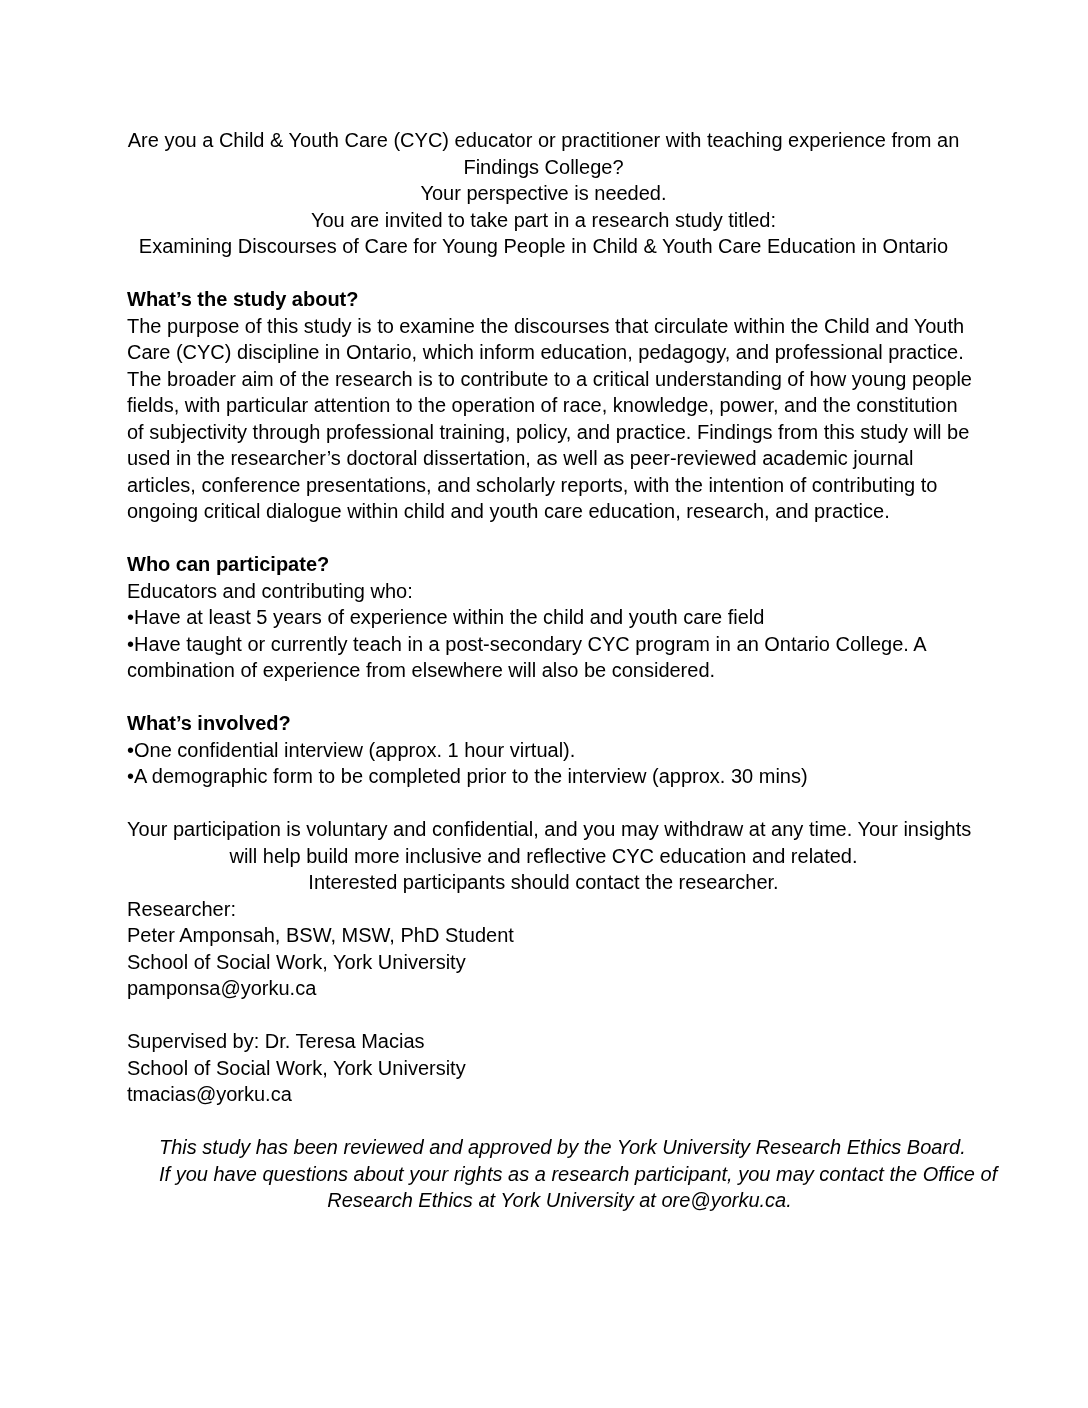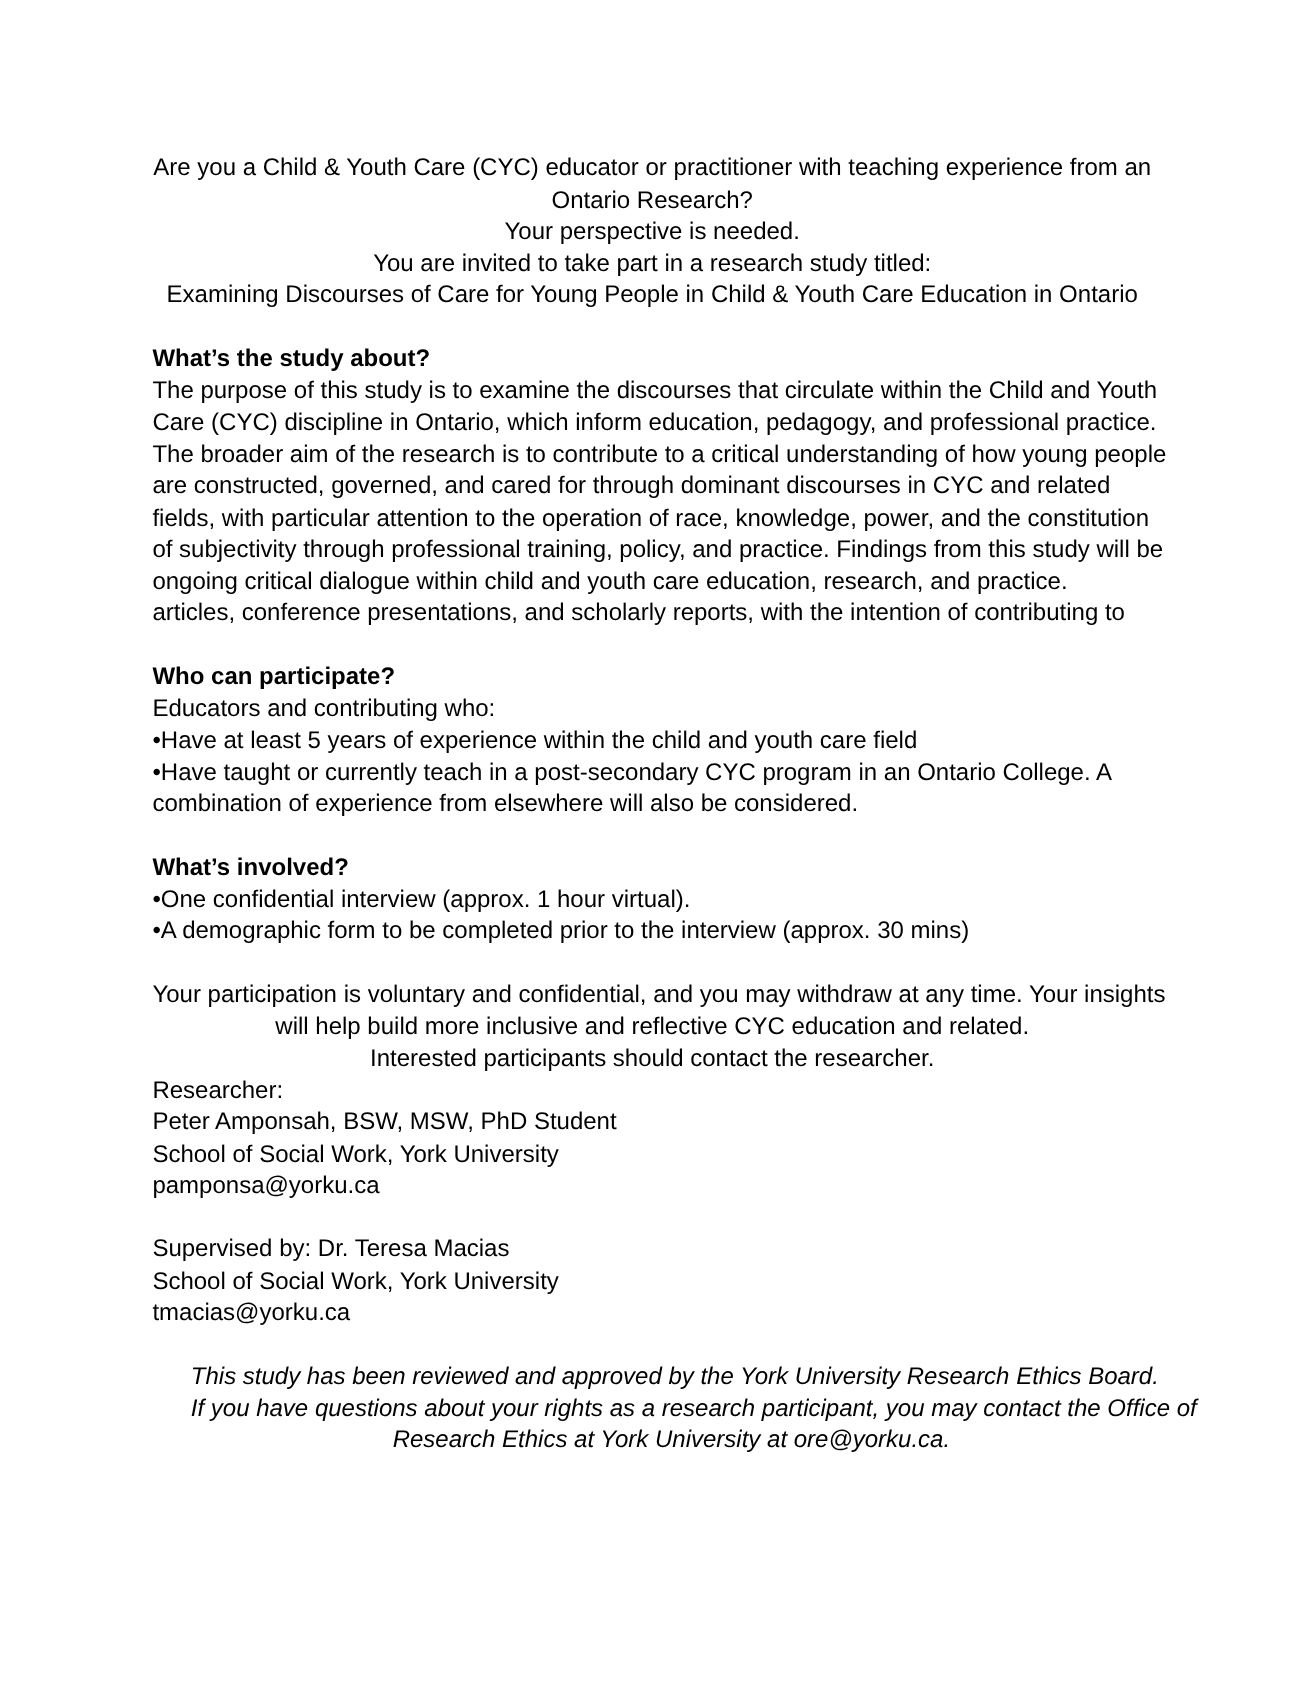--- a/index.html
+++ b/index.html
@@ -30,36 +30,36 @@
   .bold { font-weight: bold; }
   .italic { font-style: italic; margin-left: 32px; }
 </style>
 </head>
 <body>
 
 <div class="page">
 
   <div class="block center">
     <div class="line">Are you a Child &amp; Youth Care (CYC) educator or practitioner with teaching experience from an</div>
-    <div class="line">Ontario Research?</div>
+    <div class="line">Findings College?</div>
     <div class="line">Your perspective is needed.</div>
     <div class="line">You are invited to take part in a research study titled:</div>
     <div class="line">Examining Discourses of Care for Young People in Child &amp; Youth Care Education in Ontario</div>
   </div>
 
   <div class="block">
     <div class="line bold">What’s the study about?</div>
     <div class="line">The purpose of this study is to examine the discourses that circulate within the Child and Youth</div>
     <div class="line">Care (CYC) discipline in Ontario, which inform education, pedagogy, and professional practice.</div>
     <div class="line">The broader aim of the research is to contribute to a critical understanding of how young people</div>
-    <div class="line">are constructed, governed, and cared for through dominant discourses in CYC and related</div>
     <div class="line">fields, with particular attention to the operation of race, knowledge, power, and the constitution</div>
     <div class="line">of subjectivity through professional training, policy, and practice. Findings from this study will be</div>
+    <div class="line">used in the researcher’s doctoral dissertation, as well as peer-reviewed academic journal</div>
+    <div class="line">articles, conference presentations, and scholarly reports, with the intention of contributing to</div>
     <div class="line">ongoing critical dialogue within child and youth care education, research, and practice.</div>
-    <div class="line">articles, conference presentations, and scholarly reports, with the intention of contributing to</div>
   </div>
 
   <div class="block">
     <div class="line bold">Who can participate?</div>
     <div class="line">Educators and contributing who:</div>
     <div class="line">•Have at least 5 years of experience within the child and youth care field</div>
     <div class="line">•Have taught or currently teach in a post-secondary CYC program in an Ontario College. A</div>
     <div class="line">combination of experience from elsewhere will also be considered.</div>
   </div>
 

